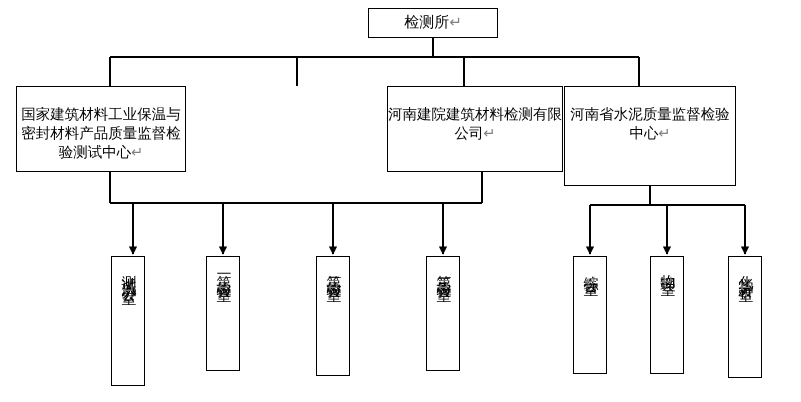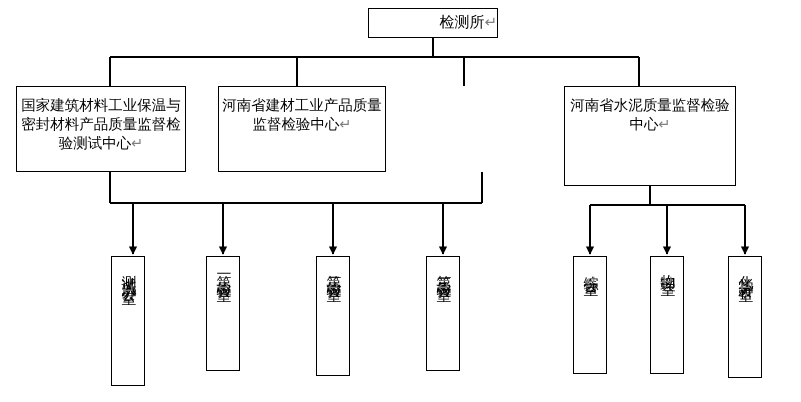--- a/index.html
+++ b/index.html
@@ -23,36 +23,36 @@
     height: 402px;
     pointer-events: none;
   }
   .node {
     position: absolute;
     box-sizing: border-box;
     border: 1px solid #000000;
     background: #ffffff;
     display: flex;
     align-items: center;
-    justify-content: flex-end;
+    justify-content: center;
     text-align: center;
     color: #000000;
   }
   .node .txt {
     display: block;
     line-height: 1.32;
     letter-spacing: 0px;
   }
   
   .n-root { font-size: 15px; }
   .n-root .txt { white-space: nowrap; }
   
   .n-mid {
     align-items: flex-start;
-    padding-top: 9px;
+    padding-top: 18px;
     font-size: 14.5px;
   }
   .n-mid .txt { width: 100%; }
   
   .n-leaf {
     align-items: flex-start;
     justify-content: center;
     padding-top: 6px;
     font-size: 15px;
   }
@@ -106,24 +106,24 @@
   </svg>
 
   <div class="node n-root" style="left:368px; top:8px; width:130px; height:30px;">
     <span class="txt"><span>检测所</span><span class="pilcrow">↵</span></span>
   </div>
 
   <div class="node n-mid" style="left:16px; top:86px; width:170px; height:86px;">
     <span class="txt"><span>国家建筑材料工业保温与密封材料产品质量监督检验测试中心</span><span class="pilcrow">↵</span></span>
   </div>
 
-  <div class="node n-mid" style="left:218px; top:86px; width:168px; height:86px;">
-    <span class="txt"><span>河南省建材工业产品质量监督检验中心</span><span class="pilcrow">↵</span></span>
+
+  <div class="node n-mid" style="left:387px; top:86px; width:176px; height:86px;">
+    <span class="txt"><span>河南建院建筑材料检测有限公司</span><span class="pilcrow">↵</span></span>
   </div>
-
 
   <div class="node n-mid" style="left:564px; top:86px; width:172px; height:100px;">
     <span class="txt"><span>河南省水泥质量监督检验中心</span><span class="pilcrow">↵</span></span>
   </div>
 
   <div class="node n-leaf" style="left:111px; top:256px; width:34px; height:130px;">
     <span class="txt"><span>测试所办公室</span><span class="pilcrow">↵</span></span>
   </div>
 
   <div class="node n-leaf" style="left:206px; top:256px; width:34px; height:115px;">

